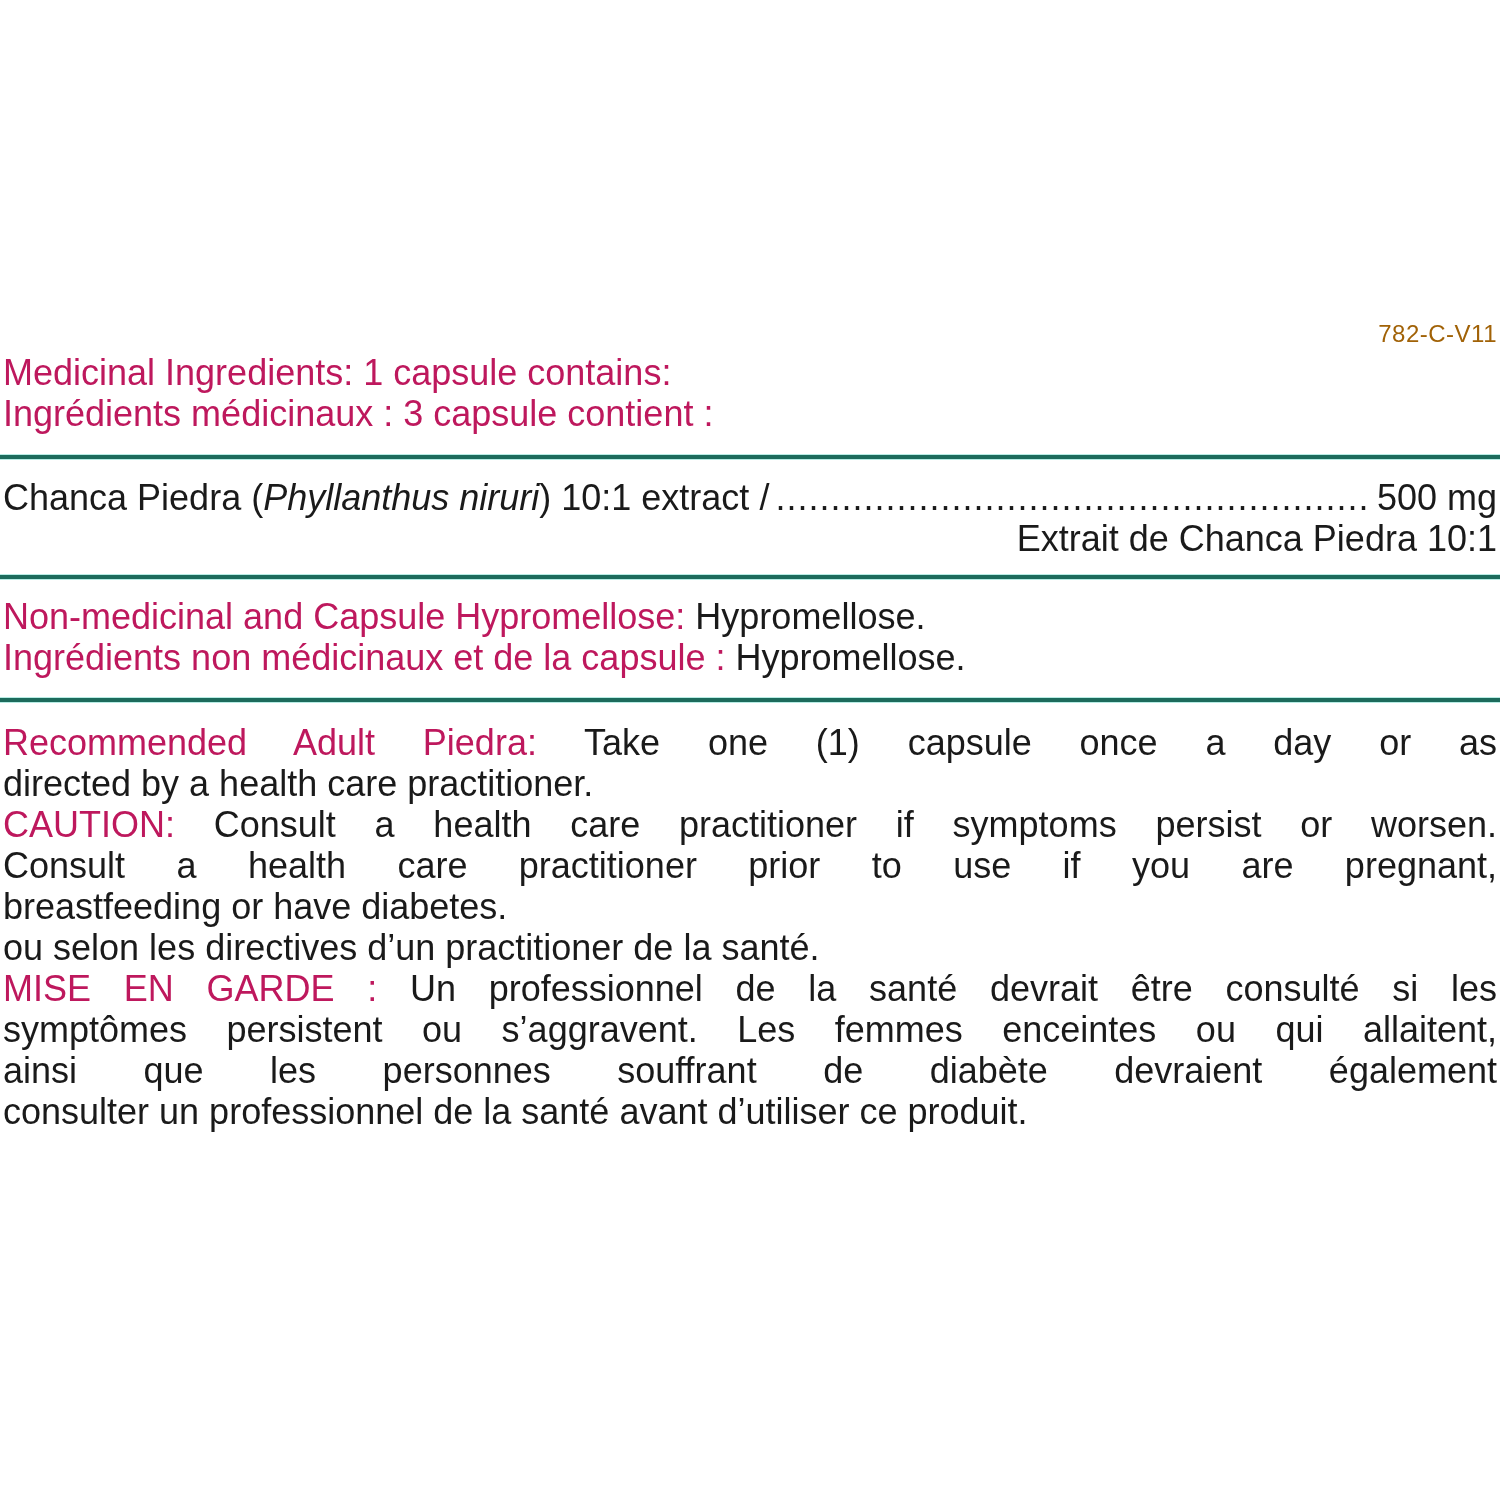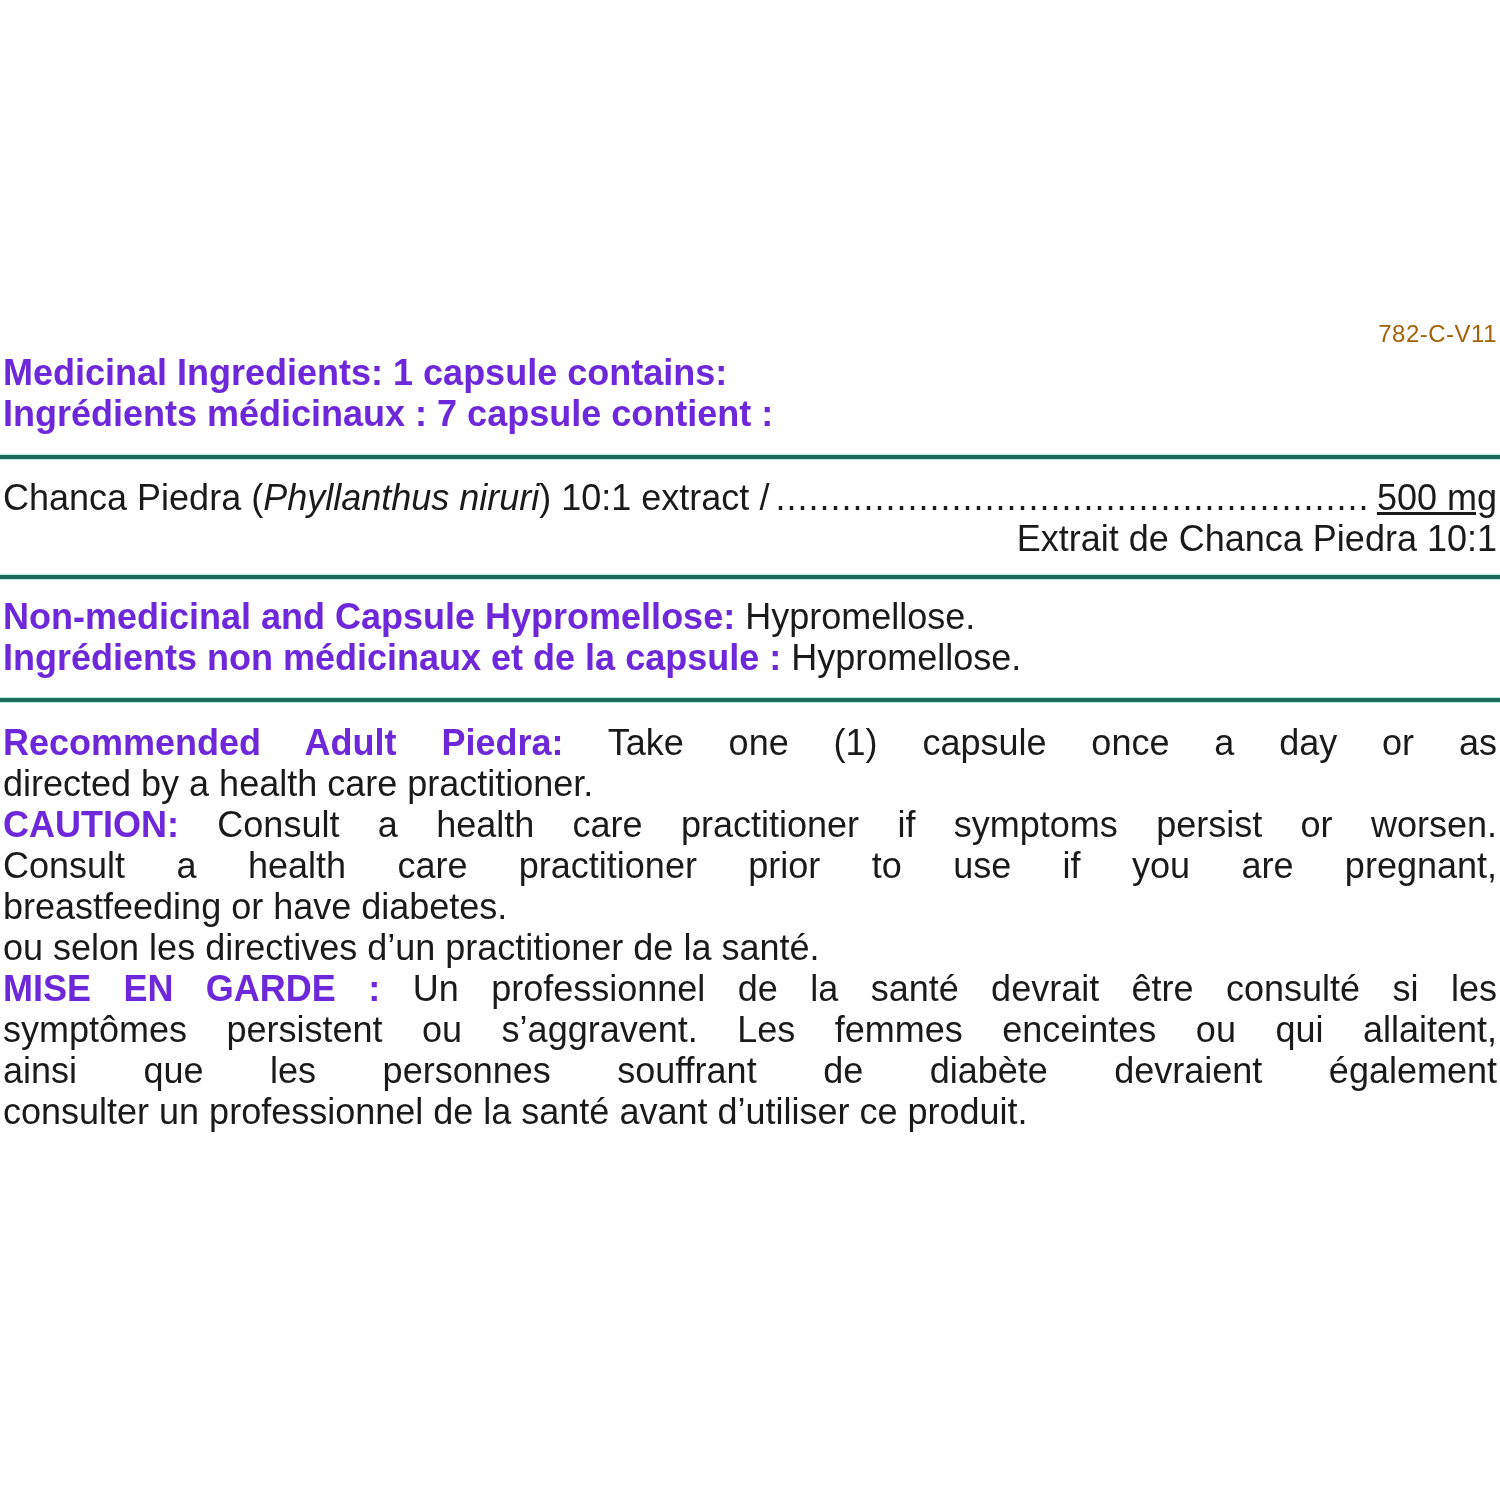--- a/index.html
+++ b/index.html
@@ -1,40 +1,40 @@
 <!DOCTYPE html>
 <html><head>
 <meta charset="utf-8">
 <style>
   html, body { margin: 0; padding: 0; background: #ffffff; }
   body { width: 1500px; height: 1500px; position: relative; overflow: hidden;
          font-family: "Liberation Sans", "DejaVu Sans", sans-serif; color: #1a1a1a; }
   .code { position: absolute; right: 3px; top: 320px; font-size: 24px; color: #a16207; letter-spacing: 0.5px; }
   .block { position: absolute; left: 3px; width: 1494px; }
   .line { font-size: 36px; line-height: 41px; white-space: nowrap; }
-  .b { font-weight: bold; color: #6d28d9; }
+  .b { font-weight: normal; color: #be185d; }
   .rule { position: absolute; left: 0; width: 1500px; height: 4px; background: #1d6b5c;
           box-shadow: 0 1px 0 #b7ece4, 0 -1px 0 #b7ece4; }
   .justify { text-align: justify; text-align-last: justify; white-space: normal; }
   .ing-row { display: flex; align-items: flex-end; font-size: 36px; line-height: 41px; }
   .ing-name { white-space: nowrap; }
   .dots { flex: 1; overflow: hidden; white-space: nowrap; margin: 0 6px; letter-spacing: 1px; }
   .dots::before { content: "........................................................................................................................................................"; }
-  .ing-amt { white-space: nowrap; text-decoration: underline; }
+  .ing-amt { white-space: nowrap; }
   .indent { padding-left: 36px; text-align: right; }
   i { font-style: italic; }
 </style>
 </head>
 <body>
 
 <div class="code">782-C-V11</div>
 
 <div class="block" style="top:352px;">
   <div class="line b">Medicinal Ingredients: 1 capsule contains:</div>
-  <div class="line b">Ingrédients médicinaux : 7 capsule contient :</div>
+  <div class="line b">Ingrédients médicinaux : 3 capsule contient :</div>
 </div>
 
 <div class="rule" style="top:455px;"></div>
 
 <div class="block" style="top:477px;">
   <div class="ing-row">
     <span class="ing-name"><span>Chanca Piedra (</span><i>Phyllanthus niruri</i><span>) 10:1 extract /</span></span>
     <span class="dots"></span>
     <span class="ing-amt">500 mg</span>
   </div>

